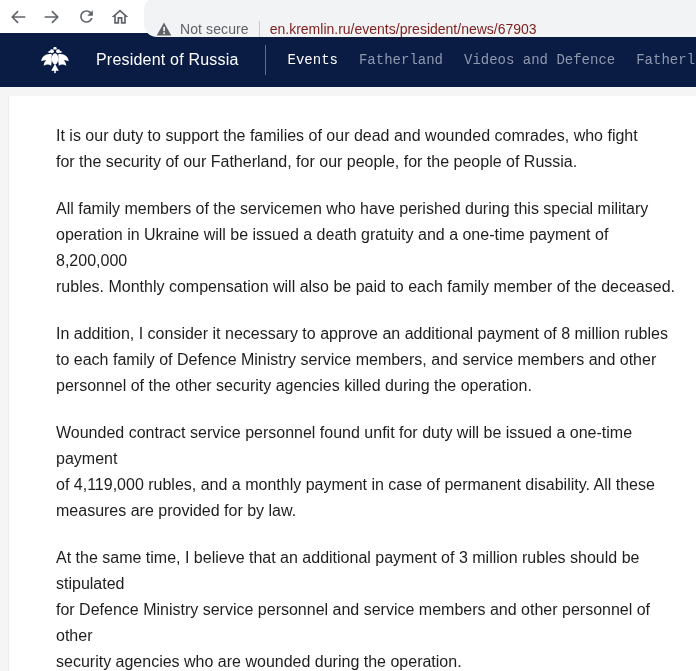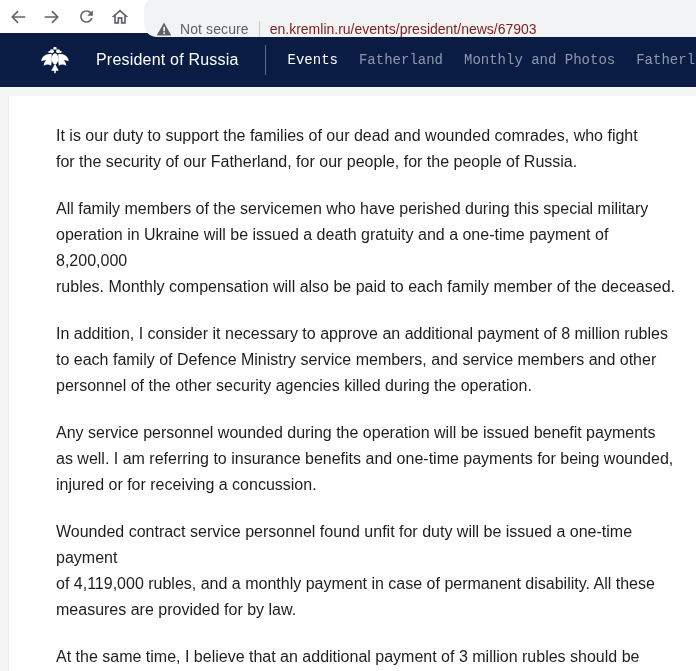--- a/index.html
+++ b/index.html
@@ -121,40 +121,37 @@
         <path d="M24 28l-6 11h12z"></path>
         <rect x="22.8" y="38" width="2.4" height="5"></rect>
       </g>
     </svg>
     <span class="site-title">President of Russia</span>
   </div>
   <span class="nav-divider"></span>
   <div class="nav-links">
     <span class="nav-link active">Events</span>
     <span class="nav-link">Fatherland</span>
-    <span class="nav-link">Monthly and Photos</span>
+    <span class="nav-link">Videos and Defence</span>
     <span class="nav-link">Fatherland</span>
     <span class="nav-link">Contacts</span>
 
   </div>
 </div>
 
 <div class="page">
   <div class="panel">
     <p>It is our duty to support the families of our dead and wounded comrades, who fight
 for the security of our Fatherland, for our people, for the people of Russia.</p>
     <p>All family members of the servicemen who have perished during this special military
 operation in Ukraine will be issued a death gratuity and a one-time payment of 8,200,000
 rubles. Monthly compensation will also be paid to each family member of the deceased.</p>
     <p>In addition, I consider it necessary to approve an additional payment of 8 million rubles
 to each family of Defence Ministry service members, and service members and other
 personnel of the other security agencies killed during the operation.</p>
-    <p>Any service personnel wounded during the operation will be issued benefit payments
-as well. I am referring to insurance benefits and one-time payments for being wounded,
-injured or for receiving a concussion.</p>
     <p>Wounded contract service personnel found unfit for duty will be issued a one-time payment
 of 4,119,000 rubles, and a monthly payment in case of permanent disability. All these
 measures are provided for by law.</p>
     <p>At the same time, I believe that an additional payment of 3 million rubles should be stipulated
 for Defence Ministry service personnel and service members and other personnel of other
 security agencies who are wounded during the operation.</p>
   </div>
 </div>
 
 </body></html>

